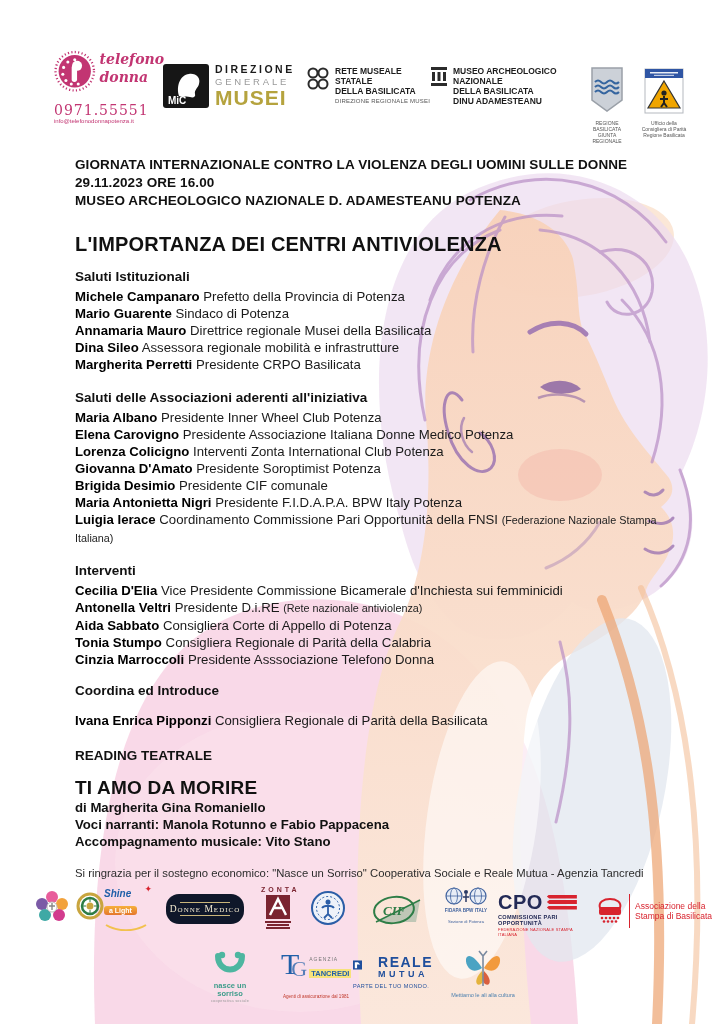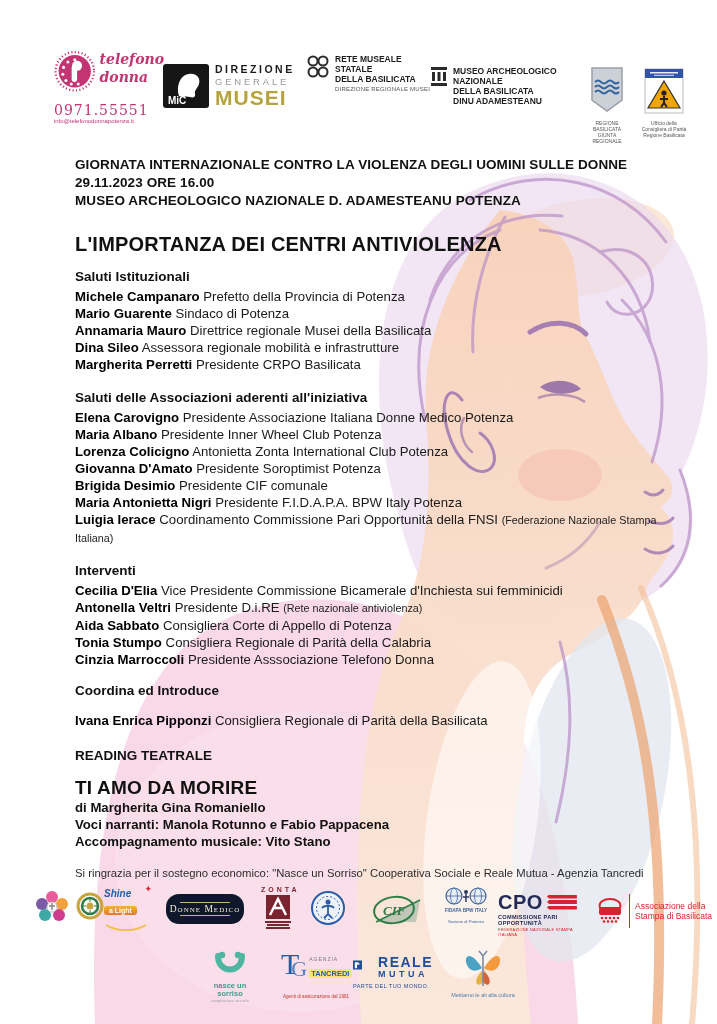--- a/index.html
+++ b/index.html
@@ -10,21 +10,21 @@
   
   .tlogo{position:absolute;}
   .td-wrap{left:54px;top:44px;width:110px;}
   .mic{left:163px;top:64px;display:flex;align-items:flex-start;}
   .mic-box{width:46px;height:44px;background:#161616;border-radius:3px;position:relative;flex:0 0 auto;}
   .mic-box svg{position:absolute;left:0;top:0;}
   .mic-txt{margin-left:6px;line-height:1;}
   .mic-l1{font-size:10.5px;font-weight:bold;letter-spacing:2.5px;color:#1a1a1a;display:block;}
   .mic-l2{font-size:9.5px;letter-spacing:2.8px;color:#9a9a9a;display:block;margin-top:2px;}
   .mic-l3{font-size:21px;font-weight:bold;letter-spacing:1px;color:#b5a33e;display:block;margin-top:1px;}
-  .rete{left:306px;top:54px;display:flex;}
+  .rete{left:306px;top:66px;display:flex;}
   .rete-txt{margin-left:5px;}
   .logo-line{display:block;font-size:8.5px;font-weight:bold;line-height:10px;color:#1c1c1c;}
   .logo-sub{display:block;font-size:6px;color:#555;margin-top:2px;letter-spacing:.2px;}
   .museo{left:430px;top:66px;display:flex;}
   .museo-txt{margin-left:5px;}
   .regione{left:585px;top:66px;width:44px;text-align:center;}
   .consparita{left:638px;top:68px;width:52px;text-align:center;}
   .micro-cap{display:block;font-size:5px;line-height:6px;color:#555;margin-top:2px;}
 
   .td-name{font-family:"DejaVu Serif","Liberation Serif",serif;font-style:italic;font-weight:bold;
@@ -246,23 +246,23 @@
   <div class="people">
     <div class="person"><b>Michele Campanaro</b> <span>Prefetto della Provincia di Potenza</span></div>
     <div class="person"><b>Mario Guarente</b> <span>Sindaco di Potenza</span></div>
     <div class="person"><b>Annamaria Mauro</b> <span>Direttrice regionale Musei della Basilicata</span></div>
     <div class="person"><b>Dina Sileo</b> <span>Assessora regionale mobilità e infrastrutture</span></div>
     <div class="person"><b>Margherita Perretti</b> <span>Presidente CRPO Basilicata</span></div>
   </div>
 
   <div class="sect mt16">Saluti delle Associazioni aderenti all'iniziativa</div>
   <div class="people">
+    <div class="person"><b>Maria Albano</b> <span>Presidente Inner Wheel Club Potenza</span></div>
     <div class="person"><b>Elena Carovigno</b> <span>Presidente Associazione Italiana Donne Medico Potenza</span></div>
-    <div class="person"><b>Maria Albano</b> <span>Presidente Inner Wheel Club Potenza</span></div>
-    <div class="person"><b>Lorenza Colicigno</b> <span>Antonietta Zonta International Club Potenza</span></div>
+    <div class="person"><b>Lorenza Colicigno</b> <span>Interventi Zonta International Club Potenza</span></div>
     <div class="person"><b>Giovanna D'Amato</b> <span>Presidente Soroptimist Potenza</span></div>
     <div class="person"><b>Brigida Desimio</b> <span>Presidente CIF comunale</span></div>
     <div class="person"><b>Maria Antonietta Nigri</b> <span>Presidente F.I.D.A.P.A. BPW Italy Potenza</span></div>
     <div class="person"><b>Luigia Ierace</b> <span>Coordinamento Commissione Pari Opportunità della FNSI</span> <span class="note">(Federazione Nazionale Stampa Italiana)</span></div>
   </div>
 
   <div class="sect mt15">Interventi</div>
   <div class="people">
     <div class="person"><b>Cecilia D'Elia</b> <span>Vice Presidente Commissione Bicamerale d'Inchiesta sui femminicidi</span></div>
     <div class="person"><b>Antonella Veltri</b> <span>Presidente D.i.RE</span> <span class="note">(Rete nazionale antiviolenza)</span></div>

